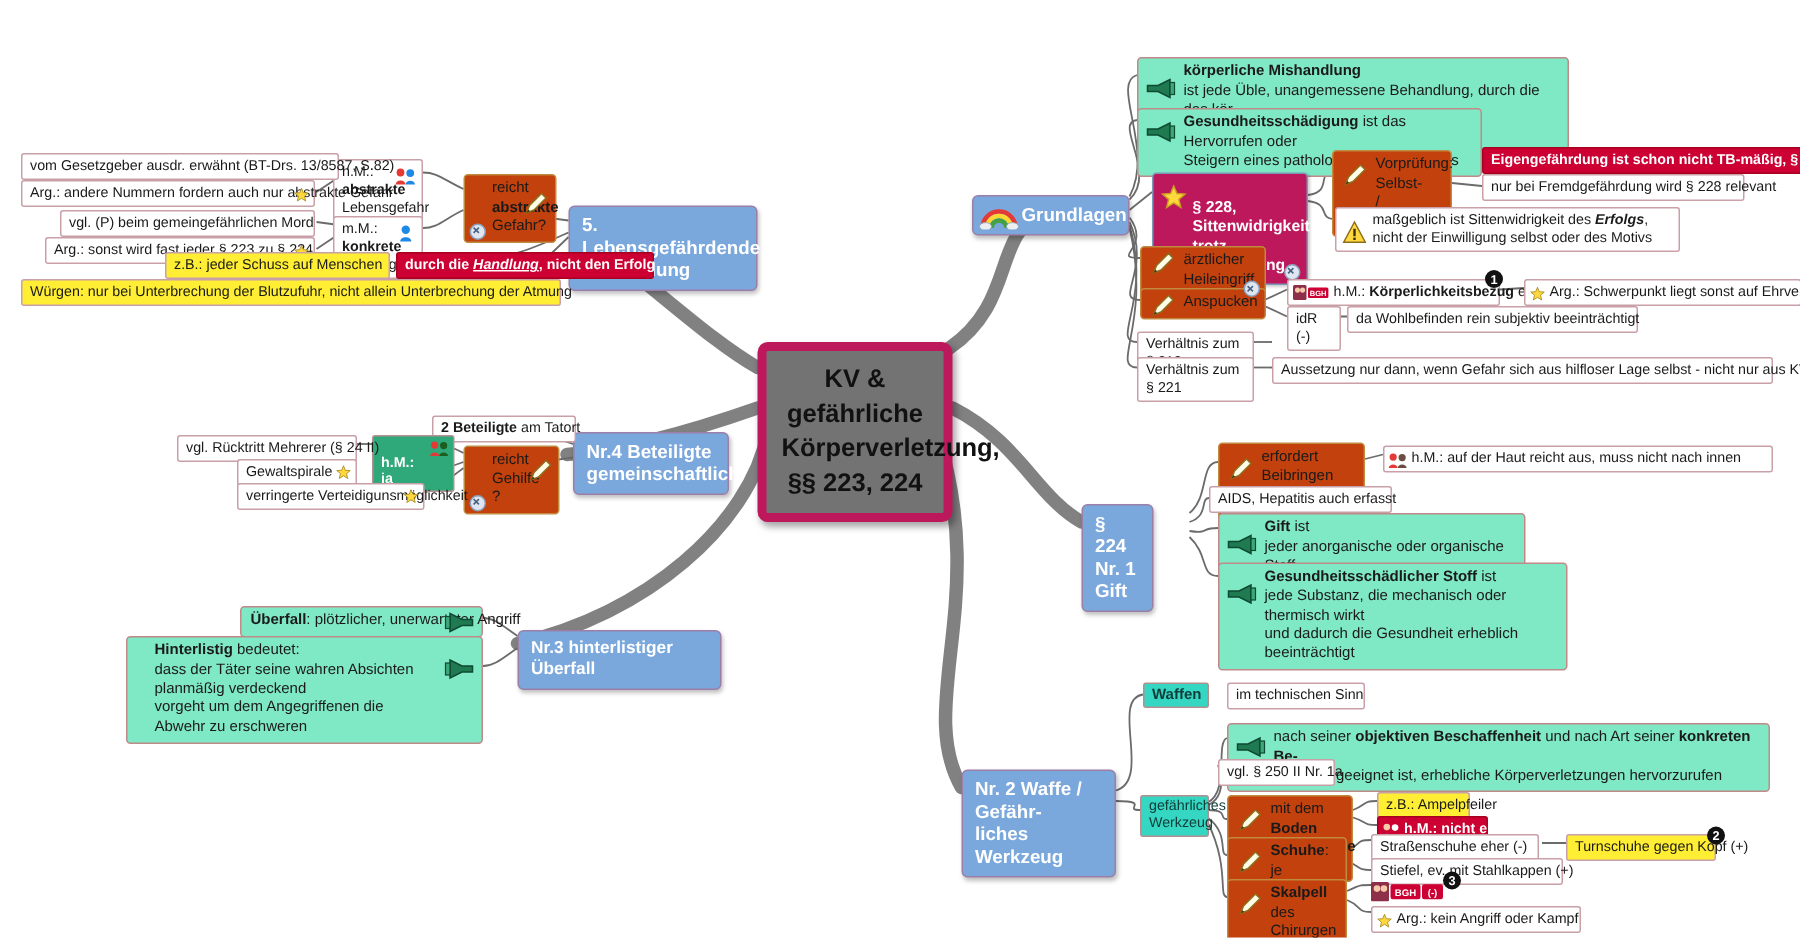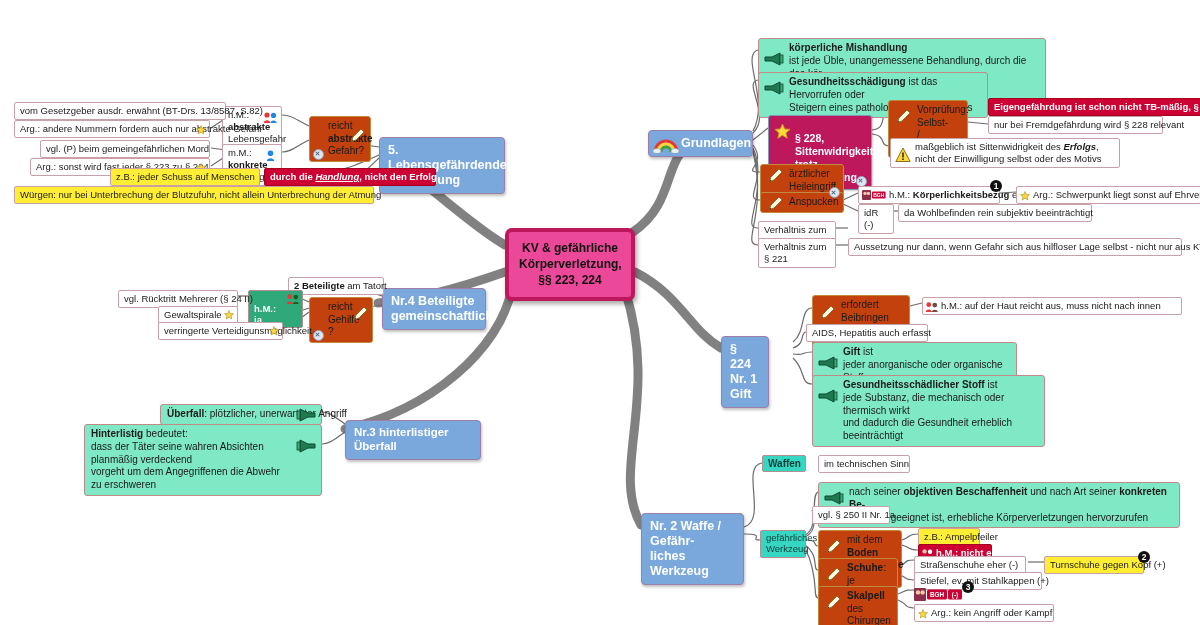--- a/index.html
+++ b/index.html
@@ -4,23 +4,23 @@
 <style>
   html,body{margin:0;padding:0;}
   body{width:1200px;height:625px;background:#ffffff;overflow:hidden;
        font-family:"Liberation Sans","DejaVu Sans",sans-serif;font-size:11px;color:#222;}
   #canvas{position:relative;width:1200px;height:625px;overflow:hidden;}
   svg.links{position:absolute;left:0;top:0;width:1200px;height:625px;pointer-events:none;}
 
   .node{position:absolute;box-sizing:border-box;}
 
   
-  .root{background:#ec4899;border:4px solid #be185d;border-radius:7px;
+  .root{background:#737373;border:6px solid #be185d;border-radius:7px;
         box-shadow:2px 3px 5px rgba(0,0,0,.35);
-        text-align:center;font-weight:bold;font-size:12px;color:#111;
+        text-align:center;font-weight:bold;font-size:17px;color:#111;
         padding:8px 10px;line-height:1.35;}
 
   
   .main{background:#7aa8dc;border:1px solid #9b7fa8;border-radius:4px;
         color:#ffffff;font-weight:bold;font-size:12.5px;line-height:1.2;
         padding:5px 8px;box-shadow:1px 2px 3px rgba(0,0,0,.25);}
   .main.small{font-size:11.5px;}
 
   
   .bluesub{background:#be185d;border:1px solid #7c97b8;border-radius:3px;
@@ -410,21 +410,21 @@
   <div class="node main small" style="left:345px;top:420px;width:136px;">Nr.3 hinterlistiger Überfall</div>
 
   <div class="node green" style="left:160px;top:404px;width:162px;padding-left:6px;padding-right:30px;white-space:nowrap;">
     <svg class="ic ic-megaphone" style="right:4px;top:3px;transform:scaleX(-1);" viewBox="0 0 22 14">
       <path d="M2 5 L9 5 L17 1 L17 13 L9 9 L2 9 Z" fill="#1f7a52" stroke="#0d4a31" stroke-width="1"></path>
       <rect x="17" y="3" width="3" height="8" fill="#3ea77a" stroke="#0d4a31" stroke-width=".8"></rect>
     </svg>
     <b>Überfall</b><span>: plötzlicher, unerwarteter Angriff</span>
   </div>
 
-  <div class="node green" style="left:84px;top:424px;width:238px;padding-left:6px;padding-right:30px;">
+  <div class="node green" style="left:84px;top:424px;width:238px;padding-left:18px;padding-right:30px;">
     <svg class="ic ic-megaphone" style="right:4px;top:14px;transform:scaleX(-1);" viewBox="0 0 22 14">
       <path d="M2 5 L9 5 L17 1 L17 13 L9 9 L2 9 Z" fill="#1f7a52" stroke="#0d4a31" stroke-width="1"></path>
       <rect x="17" y="3" width="3" height="8" fill="#3ea77a" stroke="#0d4a31" stroke-width=".8"></rect>
     </svg>
     <div>
       <b>Hinterlistig</b><span> bedeutet:</span>
     </div>
     <div>dass der Täter seine wahren Absichten planmäßig verdeckend</div>
     <div>vorgeht um dem Angegriffenen die Abwehr zu erschweren</div>
   </div>

